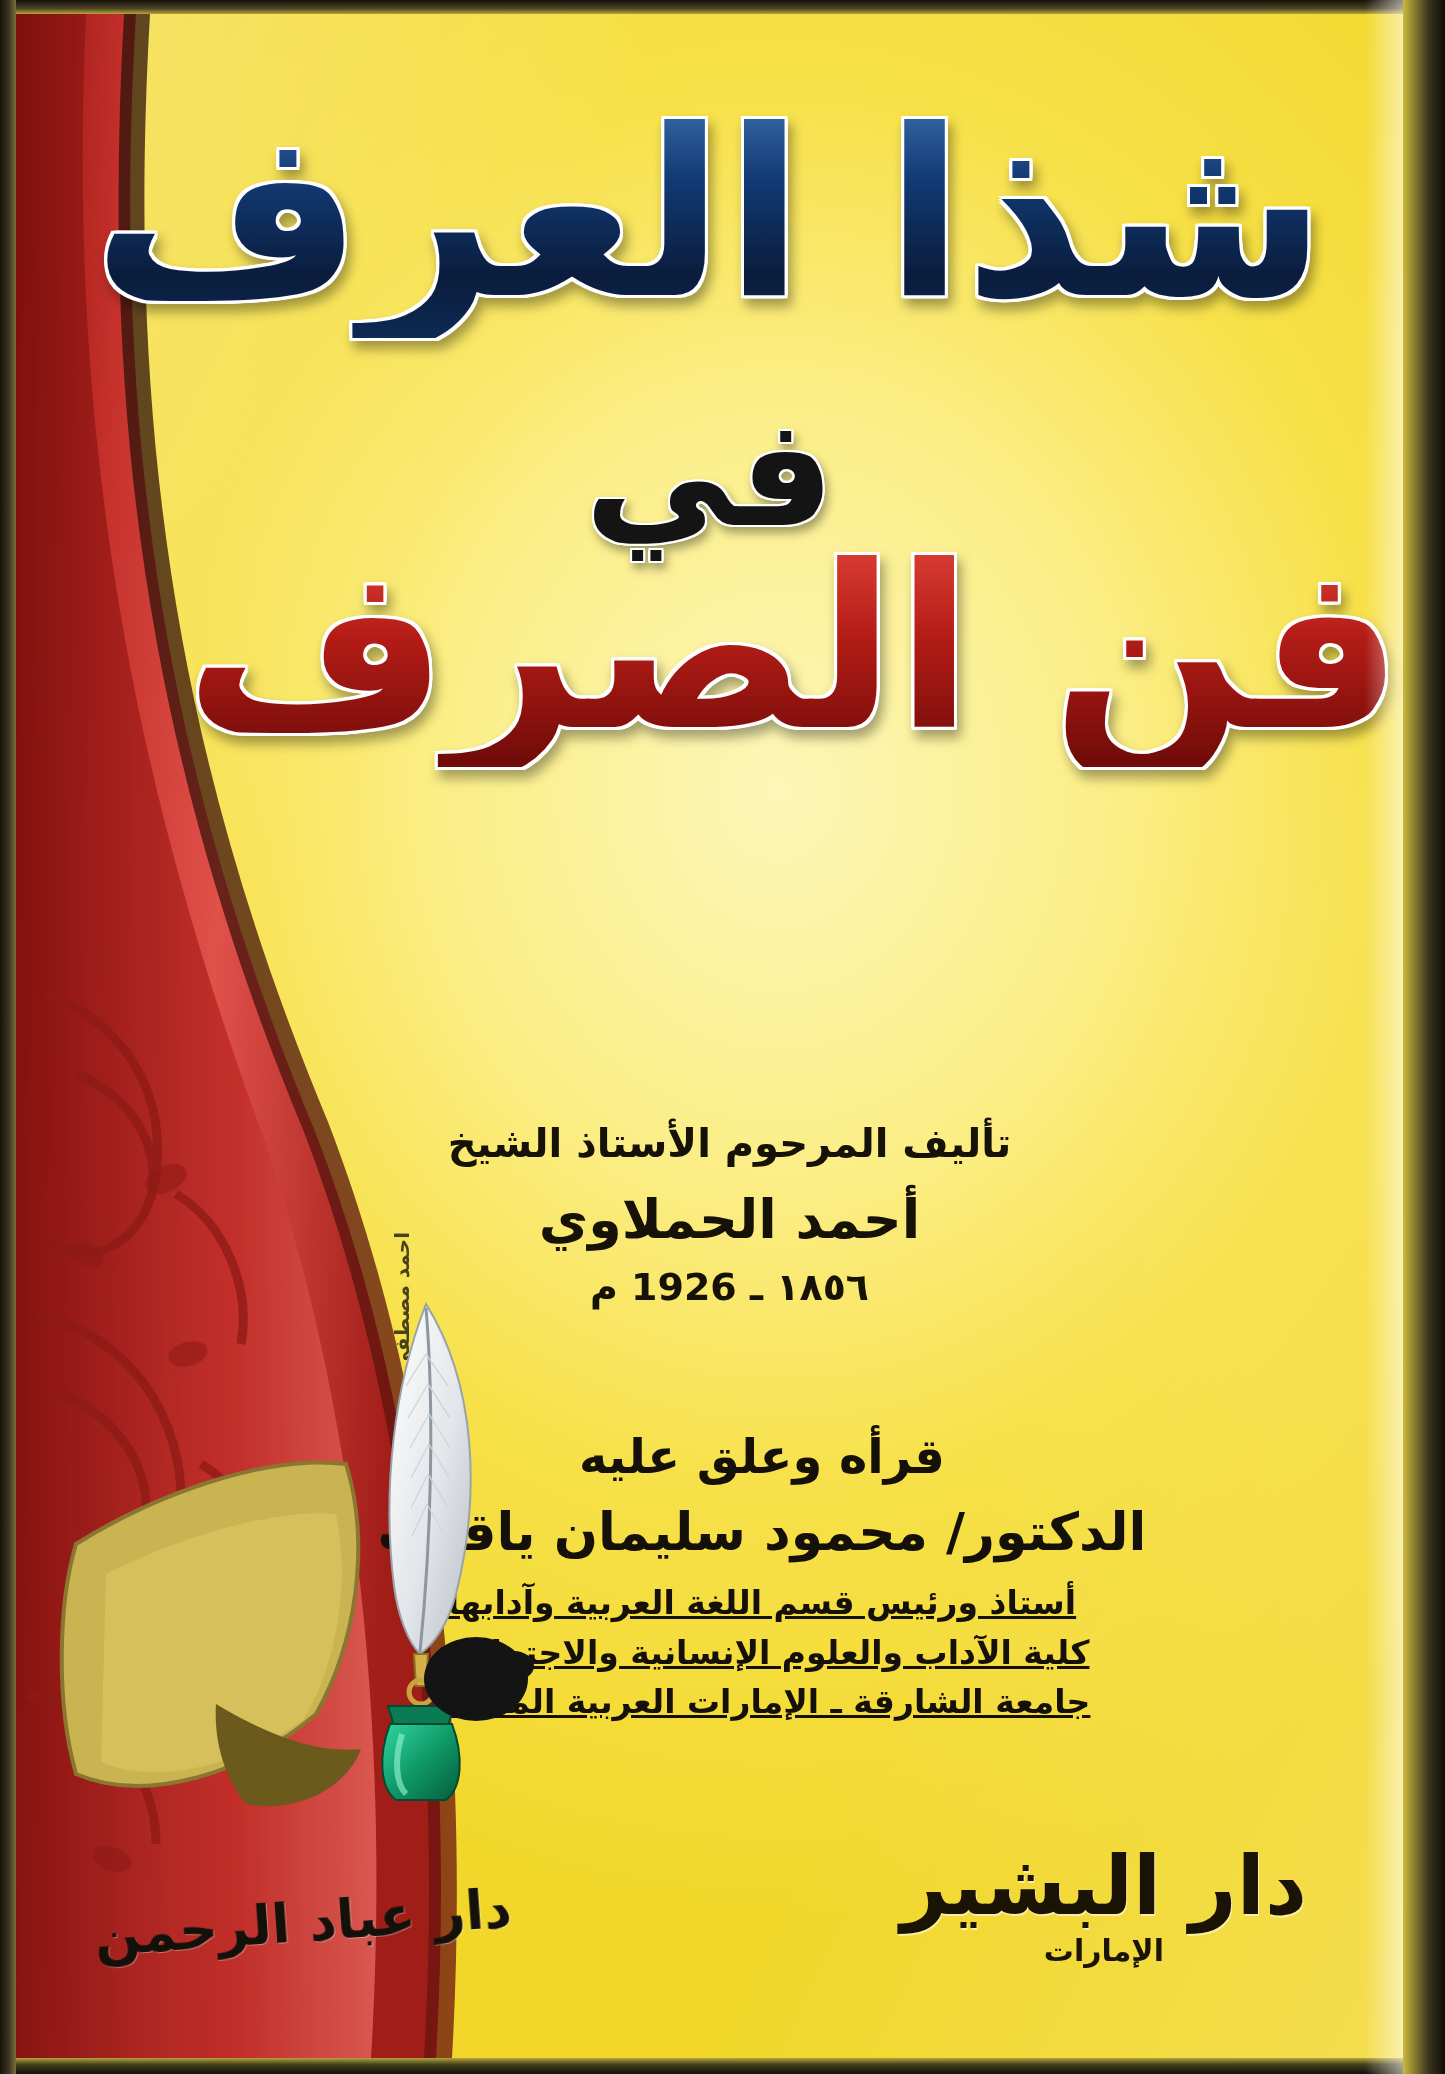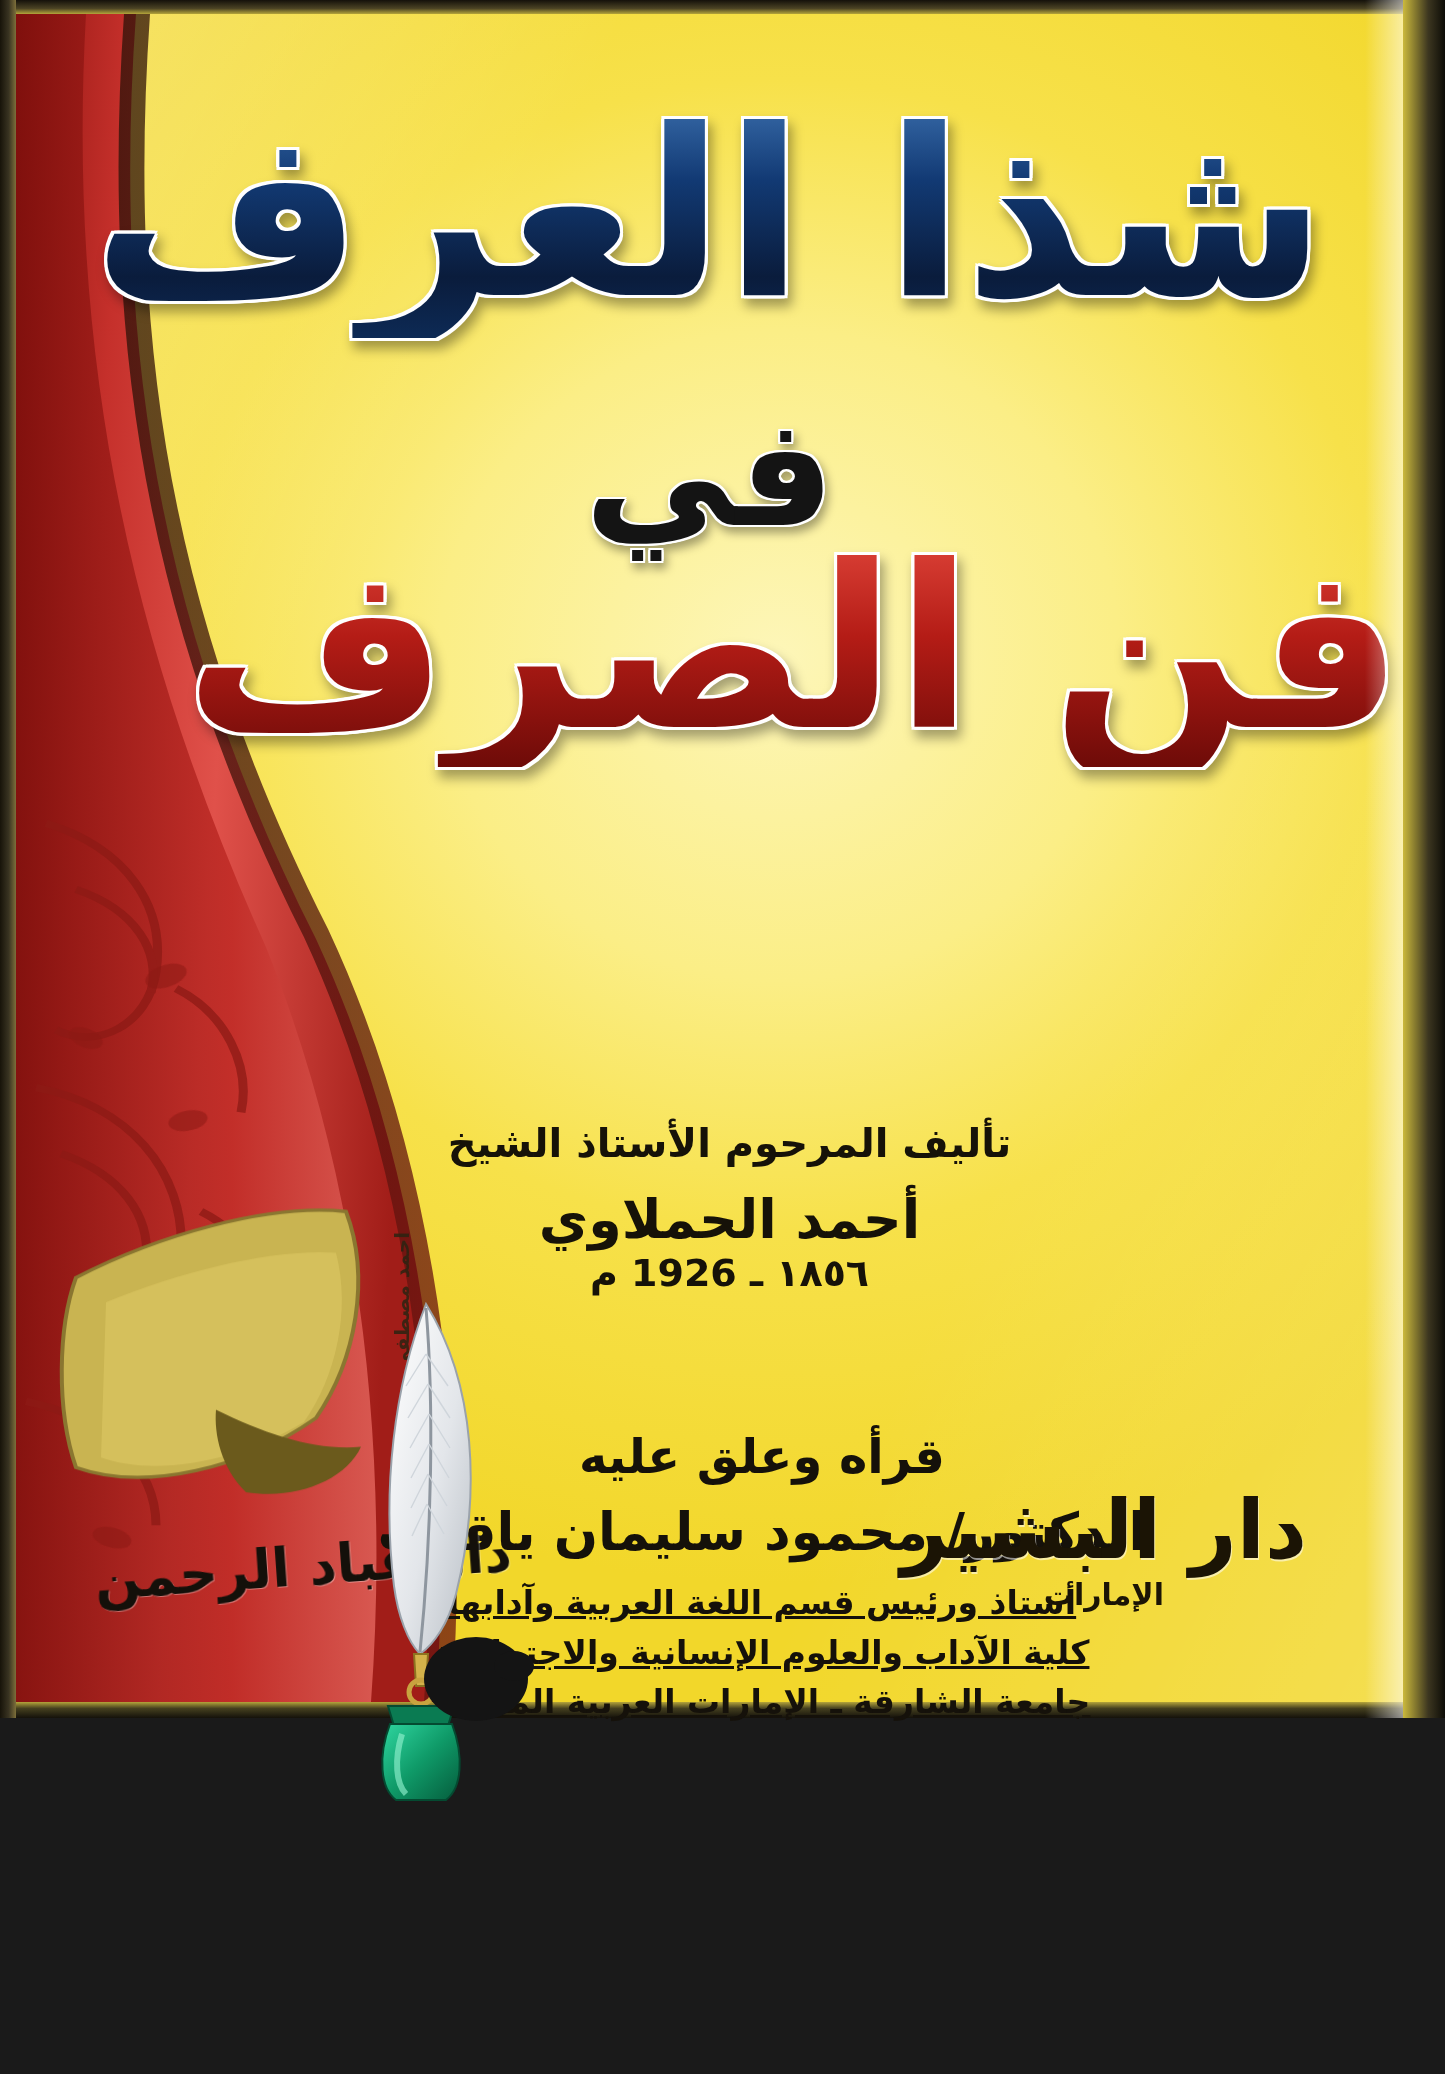--- a/index.html
+++ b/index.html
@@ -15,21 +15,21 @@
     background: #1a1a1a;
     font-family: "DejaVu Sans", sans-serif;
   }
 
   
   .book {
     position: absolute;
     left: 0;
     top: 0;
     width: 1445px;
-    height: 1718px;
+    height: 2074px;
     background: #f3e23a;
   }
 
   
   .edge-left {
     position: absolute;
     left: 0; top: 0;
     width: 16px; height: 100%;
     background: linear-gradient(90deg,#171309 0%, #3a3422 55%, #7d6f3a 100%);
   }
@@ -146,20 +146,21 @@
   .author-line1 {
     font-size: 40px;
     font-weight: bold;
     letter-spacing: 0px;
     margin-bottom: 22px;
   }
   .author-name {
     font-size: 54px;
     font-weight: bold;
     letter-spacing: 4px;
+    margin-bottom: 14px;
   }
   .author-dates {
     font-size: 38px;
     font-weight: bold;
     letter-spacing: 2px;
   }
 
   .reviewer-block {
     position: absolute;
     top: 1414px;

